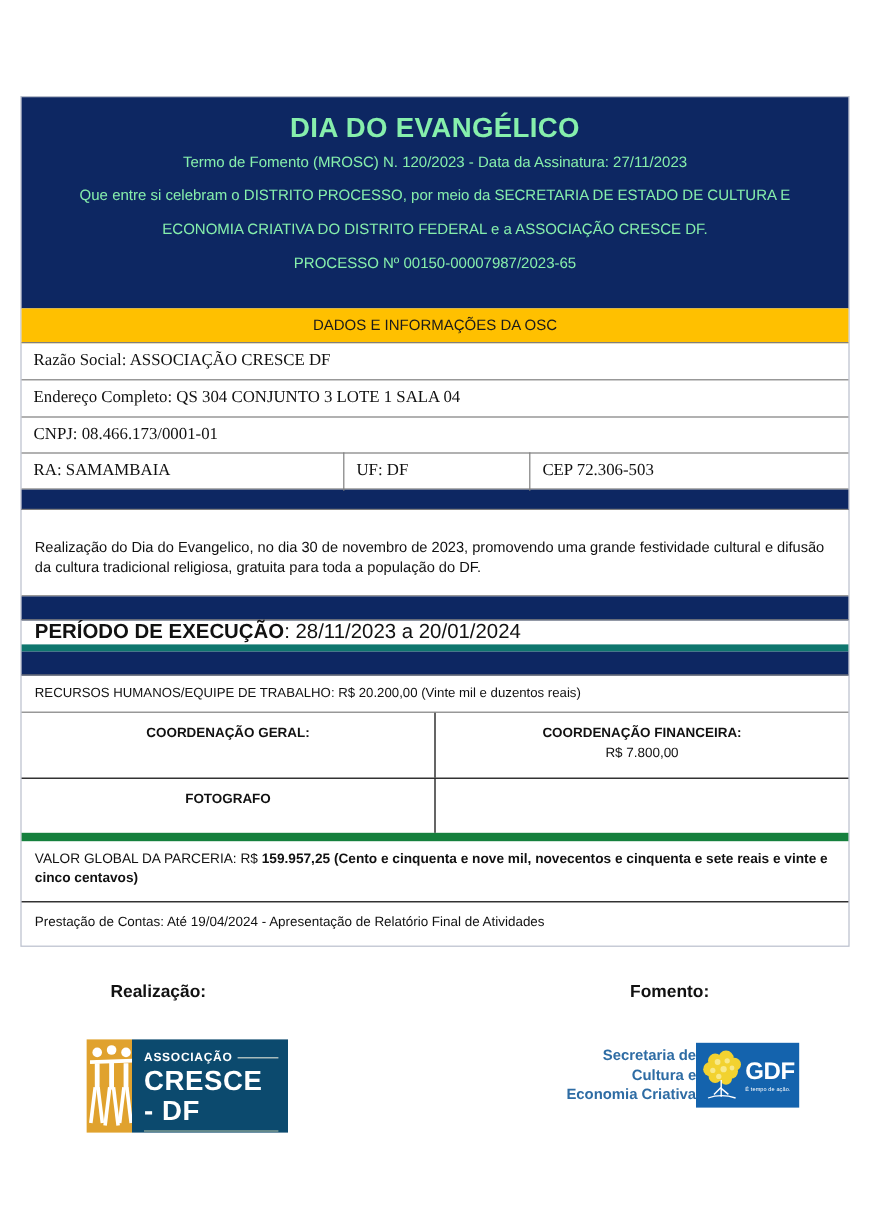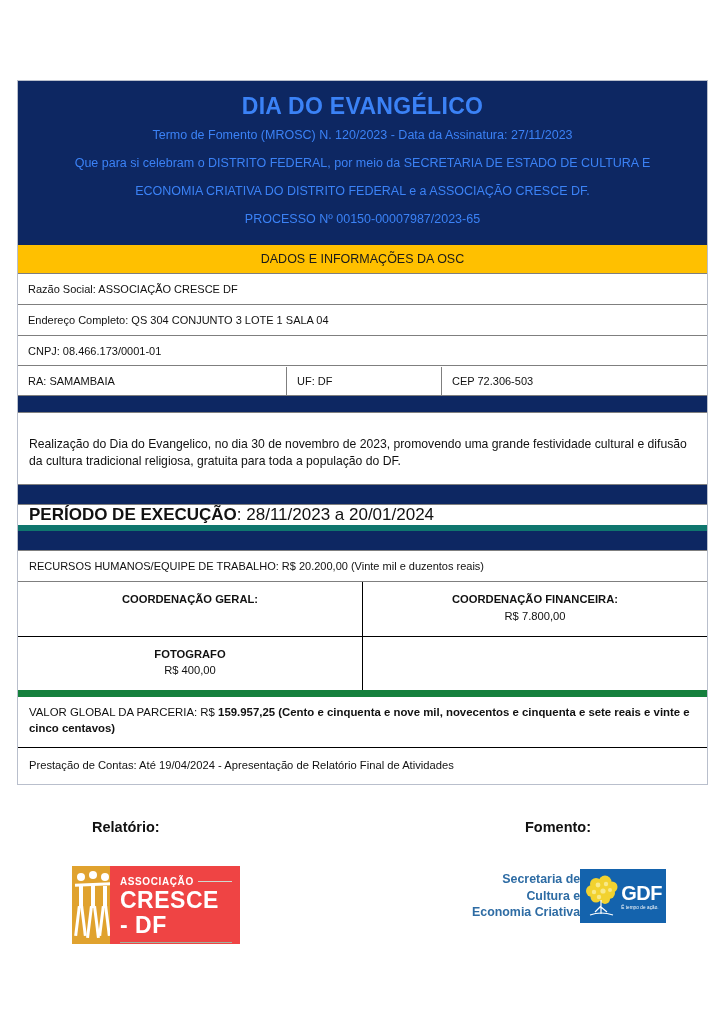--- a/index.html
+++ b/index.html
@@ -23,38 +23,38 @@
     position: absolute;
     left: 17px;
     top: 80px;
     width: 691px;
     border: 1px solid #b9bfcc;
   }
 
   
   .title-band {
     background: #0d2762;
-    color: #3b82f6;
+    color: #86efac;
     text-align: center;
     padding: 12px 14px 16px 14px;
   }
   .doc-title {
     font-size: 23px;
     font-weight: bold;
     letter-spacing: .3px;
     line-height: 1.15;
     margin-bottom: 9px;
   }
   .title-line {
     font-size: 12.5px;
     line-height: 1.2;
     margin-bottom: 13px;
     font-weight: normal;
   }
-  .title-line:last-child { margin-bottom: 2px; }
+  .title-line:last-child { margin-bottom: 14px; }
 
   
   .yellow-band {
     background: #ffc000;
     color: #1a1a1a;
     text-align: center;
     font-size: 12.5px;
     font-weight: normal;
     padding: 7px 0 7px 0;
     border-bottom: 1px solid #7f7f7f;
@@ -62,25 +62,26 @@
 
   
   .row {
     border-bottom: 1px solid #7f7f7f;
     display: flex;
     align-items: center;
   }
   .row:last-child { border-bottom: none; }
   .cell {
     padding: 7px 10px;
-    font-size: 11px;
+    font-size: 14px;
     color: #111111;
     line-height: 1.35;
     flex: 1 1 auto;
     min-height: 16px;
+    font-family: Liberation Serif, serif;
   }
   .cell.div-l { border-left: 1px solid #7f7f7f; }
 
   .r-h { height: 30px; }
   .r-h-tall { height: 31px; }
 
   
   .navy-sep {
     background: #0d2762;
     height: 17px;
@@ -179,21 +180,21 @@
     display: flex;
     overflow: hidden;
   }
   .lc-left {
     width: 43px;
     background: #e0a22e;
     position: relative;
   }
   .lc-right {
     flex: 1;
-    background: #ef4444;
+    background: #0c4a6e;
     position: relative;
     padding: 10px 8px 0 10px;
   }
   .lc-assoc {
     color: #ffffff;
     font-size: 10px;
     font-weight: bold;
     letter-spacing: .6px;
     display: flex;
     align-items: center;
@@ -268,21 +269,21 @@
 </head>
 <body>
 
 <div class="page">
 
   <div class="doc">
 
     <div class="title-band">
       <div class="doc-title">DIA DO EVANGÉLICO</div>
       <div class="title-line">Termo de Fomento (MROSC) N. 120/2023  - Data da Assinatura: 27/11/2023</div>
-      <div class="title-line">Que para si celebram o DISTRITO FEDERAL, por meio da SECRETARIA DE ESTADO DE CULTURA E</div>
+      <div class="title-line">Que entre si celebram o DISTRITO PROCESSO, por meio da SECRETARIA DE ESTADO DE CULTURA E</div>
       <div class="title-line">ECONOMIA CRIATIVA DO DISTRITO FEDERAL e a ASSOCIAÇÃO CRESCE DF.</div>
       <div class="title-line">PROCESSO Nº 00150-00007987/2023-65</div>
     </div>
 
     <div class="yellow-band">DADOS E INFORMAÇÕES DA OSC</div>
 
     <div class="row r-h-tall">
       <div class="cell">Razão Social: ASSOCIAÇÃO CRESCE DF</div>
     </div>
 
@@ -321,42 +322,41 @@
           <span class="lbl">COORDENAÇÃO GERAL:</span>
         </div>
         <div class="coord-cell right">
           <span class="lbl">COORDENAÇÃO FINANCEIRA:</span>
           <span class="amt">R$ 7.800,00</span>
         </div>
       </div>
       <div class="coord-row">
         <div class="coord-cell left">
           <span class="lbl">FOTOGRAFO</span>
-          <span class="amt">R$ 400,00</span>
         </div>
         <div class="coord-cell right">
           <span class="lbl"></span>
           <span class="amt"></span>
         </div>
       </div>
     </div>
 
     <div class="valor">
       <span>VALOR GLOBAL DA PARCERIA: R$ </span><b>159.957,25 (Cento e cinquenta e nove mil, novecentos e cinquenta e sete reais e vinte e cinco centavos)</b>
     </div>
 
     <div class="prest">Prestação de Contas: Até 19/04/2024 - Apresentação de Relatório Final de Atividades</div>
 
   </div>
 
   <div class="footer">
 
     <div class="foot-labels">
       <div class="foot-label a">
-        <span>Relatório</span><span class="colon">:</span>
+        <span>Realização</span><span class="colon">:</span>
       </div>
       <div class="foot-label b">
         <span>Fomento</span><span class="colon">:</span>
       </div>
     </div>
 
     <div class="logo-cresce">
       <div class="lc-left">
 
         <div class="fig" style="left:5px;  top:7px;  width:8px;  height:8px;  border-radius:50%;"></div>

